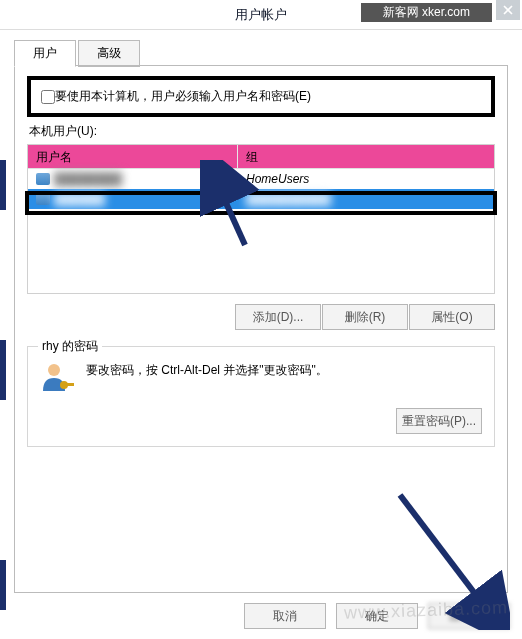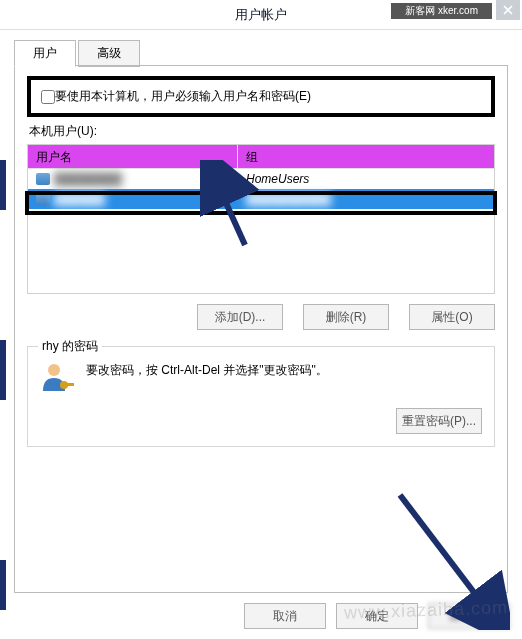--- a/index.html
+++ b/index.html
@@ -2,21 +2,21 @@
 <html><head>
   <meta charset="utf-8">
   <style>
     * { box-sizing: border-box; margin: 0; padding: 0; }
     html, body { width: 522px; height: 639px; overflow: hidden; font-family: "Microsoft YaHei", sans-serif; font-size: 12px; background: #fff; }
     body { position: relative; }
 
     
     .titlebar { position: relative; height: 30px; background: #fff; border-bottom: 1px solid #ddd; }
     .titlebar .title { position: absolute; left: 50%; top: 50%; transform: translate(-50%, -50%); font-size: 13px; color: #0f172a; }
-    .titlebar .badge { position: absolute; right: 30px; top: 3px; background: #555; color: #fff; font-size: 10px; padding: 1px 14px; }
+    .titlebar .badge { position: absolute; right: 30px; top: 3px; background: #555; color: #fff; font-size: 12px; padding: 1px 22px; }
     .titlebar .close { position: absolute; right: 2px; top: 0; width: 24px; height: 20px; background: #c9cfd4; color: #fff; display: flex; align-items: center; justify-content: center; font-size: 12px; cursor: pointer; }
 
     
     .content { padding: 10px 14px; height: calc(100% - 30px); position: relative; }
 
     
     .tabs { height: 26px; position: relative; }
     .tab { display: inline-block; padding: 4px 18px; border: 1px solid #bbb; background: #fff; font-size: 12px; margin-right: -1px; position: relative; }
     .tab.active { border-bottom: 1px solid #fff; z-index: 2; }
     .tab:not(.active) { background: #f4f4f4; }
@@ -29,36 +29,36 @@
 
     
     .hl-check { border: 4px solid #000; padding: 8px 10px; display: flex; align-items: center; gap: 0; margin-bottom: 4px; }
     .hl-check input { width: 14px; height: 14px; }
     .hl-check label { font-size: 12px; }
 
     .list-label { margin: 6px 2px 4px; color: #000; }
 
     
     .listview { border: 1px solid #d0d0d0; height: 150px; background: #fff; position: relative; }
-    .lv-header { display: flex; height: 24px; border-bottom: 1px solid #e0e0e0; background: #d946ef; }
+    .lv-header { display: flex; height: 24px; border-bottom: 1px solid #e0e0e0; background: #ec4899; }
     .lv-header .col { padding: 4px 8px; border-right: 1px solid #e6e6e6; }
     .lv-header .col:first-child { width: 210px; flex: none; }
     .lv-header .col:last-child { flex: 1; border-right: none; }
     .lv-row { display: flex; height: 20px; align-items: center; position: relative; }
     .lv-row .cell { padding: 0 8px; font-style: italic; }
     .lv-row .cell:first-child { width: 210px; flex: none; display: flex; align-items: center; gap: 4px; }
     .lv-row .cell:last-child { flex: 1; }
     .lv-row.sel { background: #2a8ee6; color: #fff; }
     .hl-row-overlay { position: absolute; left: -3px; right: -3px; top: 46px; height: 24px; border: 4px solid #000; pointer-events: none; }
     .blur { filter: blur(4px); color: #888; }
     .blur-sel { filter: blur(4px); color: #cfe6fb; }
     .user-ico { width: 14px; height: 12px; background: linear-gradient(#6fa8dc,#3d85c6); border-radius: 2px; flex: none; }
 
     
-    .row-btns { display: flex; justify-content: flex-end; gap: 20px; margin-top: 10px; }
+    .row-btns { display: flex; justify-content: flex-end; gap: 1px; margin-top: 10px; }
     .btn { min-width: 86px; height: 26px; border: 1px solid #b6b6b6; background: #f3f3f3; color: #555; font-size: 12px; cursor: pointer; }
     .btn:disabled { color: #aaa; cursor: default; }
 
     
     .pw-group { border: 1px solid #d6d6d6; margin-top: 16px; padding: 14px 12px 12px; position: relative; }
     .pw-group .legend { position: absolute; top: -9px; left: 10px; background: #fff; padding: 0 4px; font-size: 12px; }
     .pw-row { display: flex; gap: 10px; align-items: flex-start; }
     .pw-row .icon-wrap { width: 36px; flex: none; }
     .pw-row .text { flex: 1; line-height: 1.5; }
     .pw-btn-row { display: flex; justify-content: flex-end; margin-top: 10px; }

